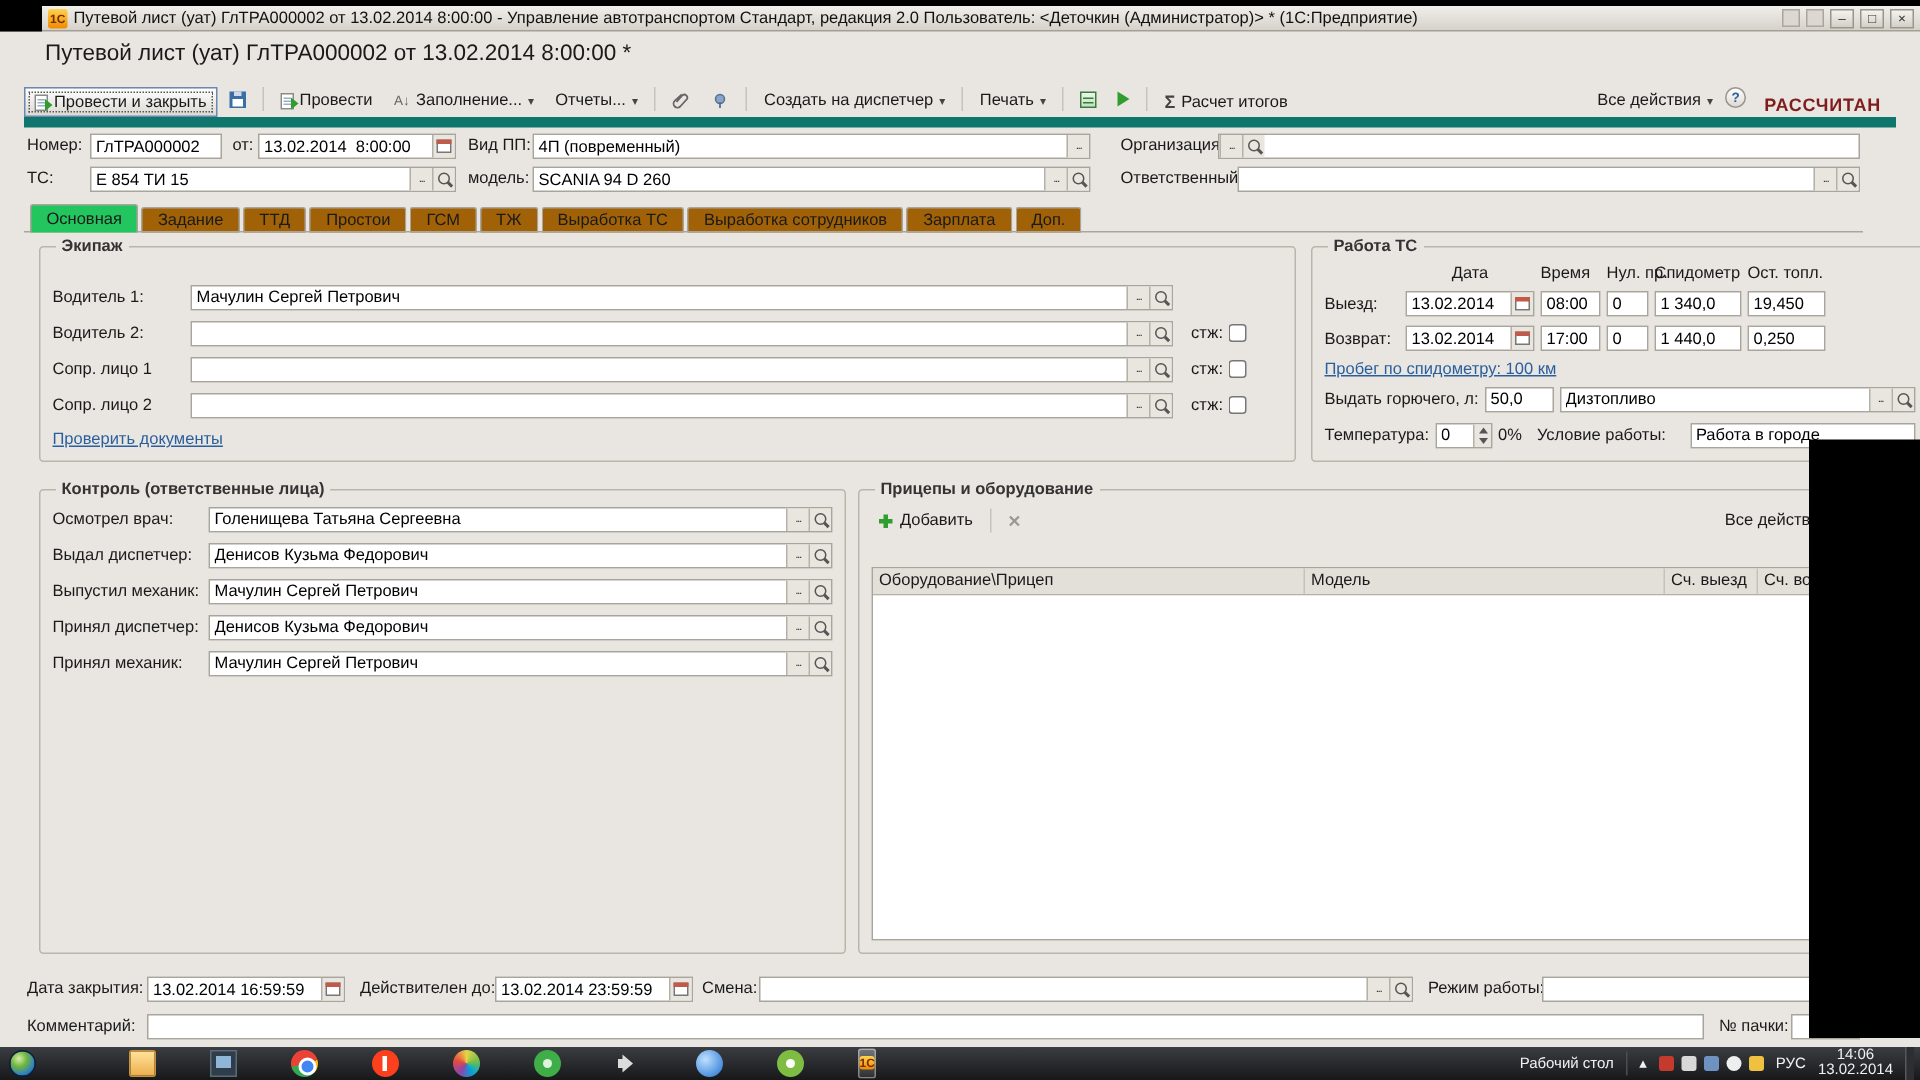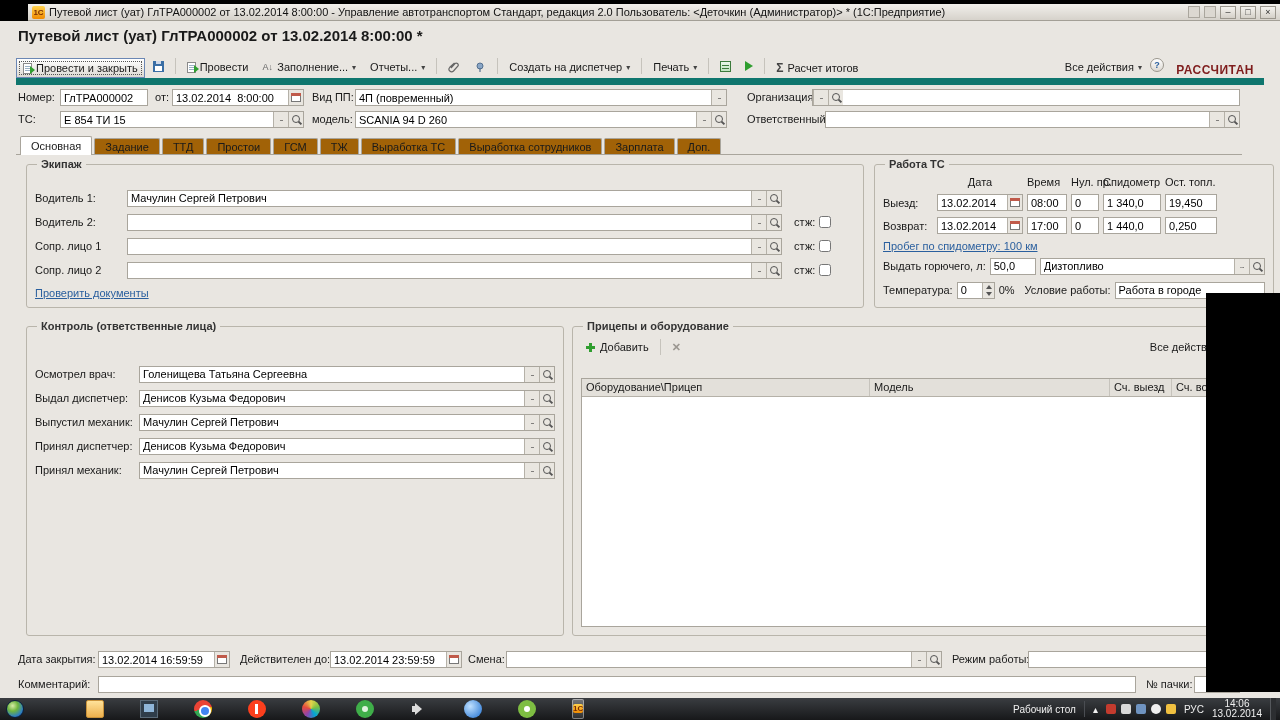--- a/index.html
+++ b/index.html
@@ -10,21 +10,21 @@
   
   .top-black{position:absolute;left:0;top:0;width:1280px;height:4px;background:#000}
   .titlebar{position:absolute;left:0;top:4px;width:1280px;height:17px;background:linear-gradient(#f1efeb,#d6d2cb);border-bottom:1px solid #a39f96;display:flex;align-items:center;gap:4px;padding:0 4px}
   .corner-black{position:absolute;left:0;top:0;width:28px;height:21px;background:#000}
   .onec-badge{width:13px;height:13px;margin-left:28px;border-radius:2px;background:linear-gradient(#ffd24d,#f08a00);color:#7a2c00;font-weight:bold;font-size:8px;line-height:13px;text-align:center;flex:none}
   .win-title{white-space:nowrap;overflow:hidden;flex:1;font-size:11px;color:#111}
   .tb-mini{width:12px;height:12px;background:#dcd8d1;border:1px solid #aaa69d;flex:none}
   .winbtn{width:16px;height:13px;border:1px solid #9a968d;background:linear-gradient(#f5f3ef,#d4d0c8);text-align:center;line-height:11px;font-size:9px;color:#333;flex:none;cursor:pointer}
 
   
-  .form-title{position:absolute;left:18px;top:27px;font-size:15px;font-weight:bold;white-space:nowrap}
+  .form-title{position:absolute;left:30px;top:27px;font-size:15px;font-weight:normal;white-space:nowrap}
   .status-text{position:absolute;right:26px;top:63px;font-size:12px;font-weight:bold;letter-spacing:.5px}
 
   
   .toolbar{position:absolute;left:16px;top:58px;width:1248px;height:27px;border-bottom:7px solid #0f766e;display:flex;align-items:flex-start;gap:2px;padding-right:100px}
   .tbbtn{display:inline-flex;align-items:center;gap:4px;padding:3px 6px;cursor:pointer;white-space:nowrap}
   .tbbtn.primary{border:1px solid #6b87b4;background:linear-gradient(#ffffff,#dcd9d2);outline:1px dotted #555;outline-offset:-4px}
   .tbsep{width:1px;height:16px;background:#c6c3bc;margin:0 3px;flex:none}
   .dd{font-size:8px;color:#444}
   .qmark{width:14px;height:14px;border-radius:50%;border:1px solid #9a968d;background:linear-gradient(#fff,#ddd9d2);text-align:center;line-height:12px;font-size:9px;font-weight:bold;color:#2a5f9e;cursor:pointer}
 
@@ -55,21 +55,21 @@
   .calbtn::after{content:"";position:absolute;left:2px;top:3px;right:2px;height:3px;background:#c05a4a}
   .spin{width:12px;flex:none;border-left:1px solid #b5b1a8;background:#e9e6e0;display:flex;flex-direction:column;cursor:pointer}
   .spin i{flex:1;position:relative}
   .spin i::after{content:"";position:absolute;left:3px;top:2px;border-left:3px solid transparent;border-right:3px solid transparent}
   .spin i.up::after{border-bottom:4px solid #555}
   .spin i.dn::after{border-top:4px solid #555}
 
   
   .tabs{position:absolute;left:20px;top:136px;display:flex;align-items:flex-end}
   .tab{height:17px;line-height:16px;padding:0 10px;border:1px solid #a9a59c;border-bottom:none;background:#a16207;margin-right:2px;border-radius:2px 2px 0 0;cursor:pointer;white-space:nowrap}
-  .tab.active{background:#ffffff;height:19px;line-height:18px;position:relative;z-index:2}
+  .tab.active{background:#22c55e;height:19px;line-height:18px;position:relative;z-index:2}
   .tabline{position:absolute;left:16px;top:154px;width:1226px;height:1px;background:#a9a59c}
 
   
   fieldset{position:absolute;border:1px solid #b9b5ab;border-radius:3px;padding:2px 8px;overflow:hidden}
   legend{font-weight:bold;padding:0 4px;margin-left:2px;color:#333;font-size:11px}
   .frow{display:flex;align-items:center;height:24px;white-space:nowrap}
   .flabel{flex:none}
   .fgroup{display:flex;height:17px;border:1px solid #a9a59c;background:#fff}
   .fgroup input{border:none;height:15px;flex:1;min-width:0;font:11px "Liberation Sans",sans-serif;padding:0 3px;background:transparent;outline:none}
   .link{color:#2a5f9e;text-decoration:underline;cursor:pointer;white-space:nowrap}
@@ -367,29 +367,29 @@
       <span class="flabel">Температура:</span>
       <span class="fgroup" style="width:38px;margin-left:4px">
           <input class="num" value="0" style="">
           <span class="spin">
             <i class="up"></i>
             <i class="dn"></i>
           </span>
         </span>
       <span class="flabel" style="margin-left:4px">0%</span>
       <span class="flabel" style="margin-left:10px">Условие работы:</span>
-      <span class="fgroup" style="flex:1;margin-left:4px">
+      <span class="fgroup" style="flex:1;margin-left:16px">
           <input value="Работа в городе" style="">
         </span>
     </div>
   </fieldset>
 
   <fieldset style="left:26px;top:320px;width:538px;height:316px">
     <legend>Контроль (ответственные лица)</legend>
-    <div class="frow" style="margin-top:28px">
+    <div class="frow" style="margin-top:0">
       <span class="flabel" style="width:104px">Осмотрел врач:</span>
       <span class="fgroup" style="flex:1">
           <input value="Голенищева Татьяна Сергеевна" style="">
           <span class="btn-e">...</span>
           <span class="lens"></span>
         </span>
     </div>
     <div class="frow">
       <span class="flabel" style="width:104px">Выдал диспетчер:</span>
       <span class="fgroup" style="flex:1">

